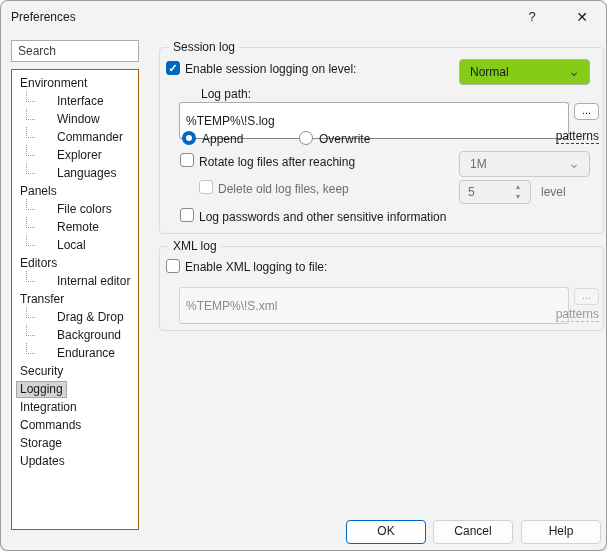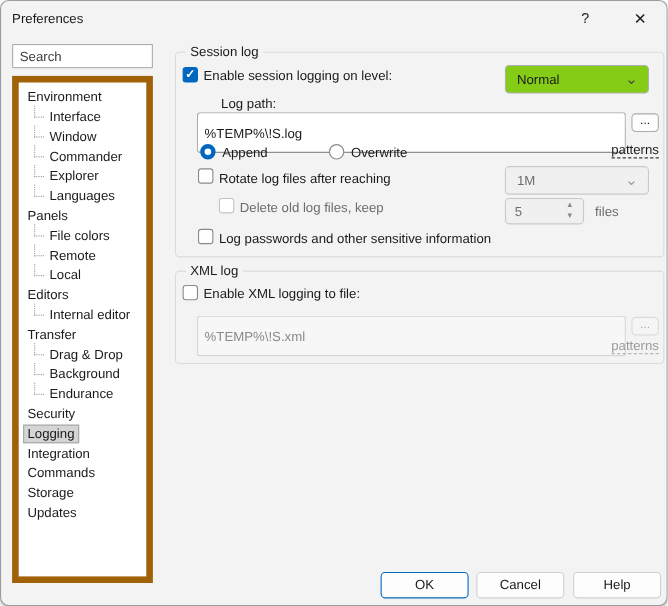--- a/index.html
+++ b/index.html
@@ -21,25 +21,25 @@
   .search {
     left:10px; top:39px; width:128px; height:22px; box-sizing:border-box;
     border:1px solid #ACACAC; background:#fff; padding:0 6px;
     font:12px "Liberation Sans", sans-serif; color:#1A1A1A; outline:none;
   }
   .search::placeholder { color:#3C3C3C; opacity:1; }
 
   
   .tree {
     left:10px; top:68px; width:128px; height:461px; box-sizing:border-box;
-    background:#fff; border:6px solid #a16207; padding-top:4px; overflow:hidden;
+    background:#fff; border:1px solid #a16207; padding-top:4px; overflow:hidden;
   }
   .tree-item { height:18px; line-height:18px; position:relative; }
   .tree-item .tlabel { display:inline-block; padding:1px 3px; margin-left:4px; border:1px solid transparent; line-height:13px; }
-  .tree-item.l1 .tlabel { margin-left:24px; }
+  .tree-item.l1 .tlabel { margin-left:41px; }
   .tree-item.l1 .conn {
     position:absolute; left:14px; top:-1px; width:8px; height:10px;
     border-left:1px dotted #9A9A9A; border-bottom:1px dotted #9A9A9A;
   }
   .tree-item.selected .tlabel { background:#D5D5D5; border-color:#A6A6A6; }
 
   
   .groupbox { position:absolute; border:1px solid #DBDBDB; border-radius:4px; }
   .gb1 { left:158px; top:46px; width:443px; height:185px; }
   .gb2 { left:158px; top:245px; width:443px; height:83px; }
@@ -149,21 +149,21 @@
 
   <div class="abs cb disabled" style="left:198px; top:179px;"></div>
   <div class="abs dim" style="left:217px; top:181px;">Delete old log files, keep</div>
   <div class="abs spin">
     <span class="val">5</span>
     <span class="arrows">
       <span>▲</span><br>
       <span>▼</span>
     </span>
   </div>
-  <div class="abs dim" style="left:540px; top:184px;">files</div>
+  <div class="abs dim" style="left:540px; top:184px;">level</div>
 
   <div class="abs cb" style="left:179px; top:207px;"></div>
   <div class="abs" style="left:198px; top:209px;">Log passwords and other sensitive information</div>
 
   <div class="groupbox gb2">
     <span class="legend">XML log</span>
   </div>
 
   <div class="abs cb" style="left:165px; top:258px;"></div>
   <div class="abs" style="left:184px; top:259px;">Enable XML logging to file:</div>

